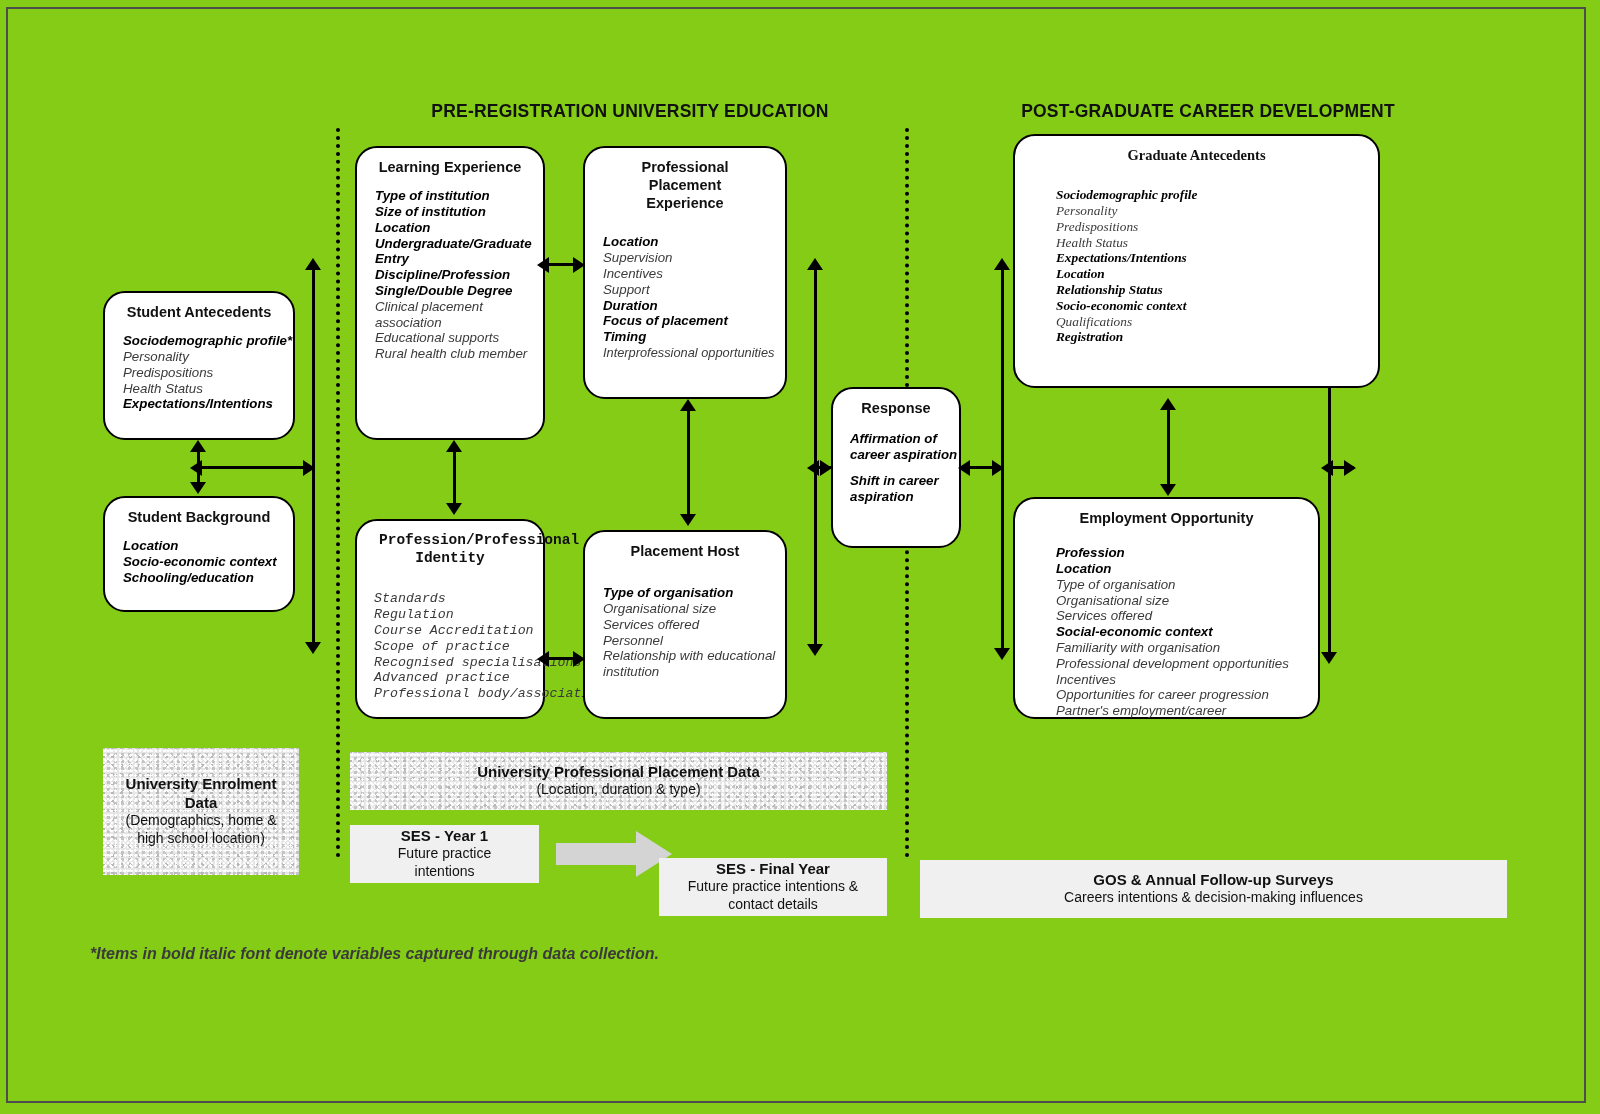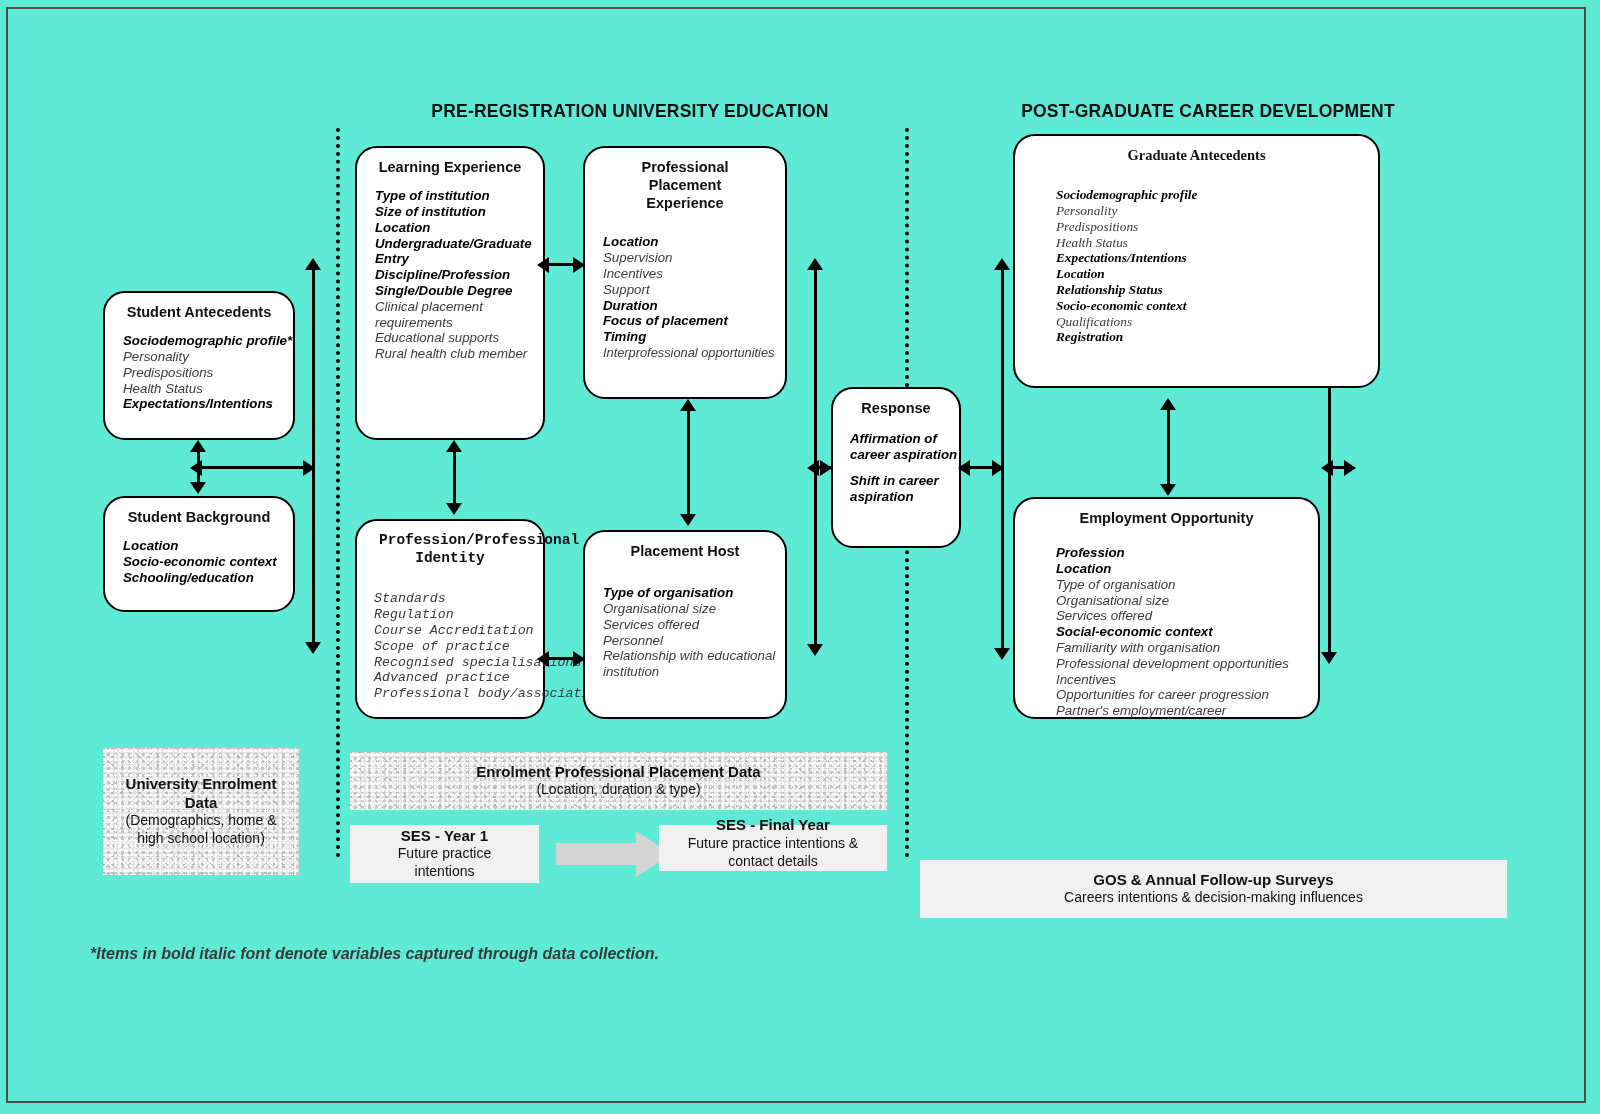--- a/index.html
+++ b/index.html
@@ -1,18 +1,18 @@
 <!DOCTYPE html>
 <html><head>
 <meta charset="utf-8">
 <title>Research Framework Diagram</title>
 <style>
   html,body{margin:0;padding:0;background:#ffffff;}
   body{font-family:"Liberation Sans", sans-serif;}
-  #stage{position:relative;width:1600px;height:1114px;background:#5eead4;overflow:hidden;}
+  #stage{position:relative;width:1600px;height:1114px;background:#84cc16;overflow:hidden;}
   #frame{position:absolute;left:6px;top:7px;width:1580px;height:1096px;border:2px solid #4d4d4d;box-sizing:border-box;}
 
   .sect-title{position:absolute;font-weight:bold;font-size:17.5px;letter-spacing:0.2px;color:#111;white-space:nowrap;text-align:center;}
 
   .dotline{position:absolute;width:0;border-left:4px dotted #000;}
 
   
   .rbox{position:absolute;box-sizing:border-box;border:2.2px solid #000;border-radius:22px;background:#fff;}
   .rbox .bt{font-weight:bold;font-size:14.5px;color:#111;text-align:center;line-height:1.25;padding:10px 8px 0 8px;}
   .rbox .bl{padding:12px 0 0 18px;}
@@ -111,21 +111,21 @@
     <div class="bt">Learning Experience</div>
     <div class="bl">
       <div class="itm b">Type of institution</div>
       <div class="itm b">Size of institution</div>
       <div class="itm b">Location</div>
       <div class="itm b">Undergraduate/Graduate</div>
       <div class="itm b">Entry</div>
       <div class="itm b">Discipline/Profession</div>
       <div class="itm b">Single/Double Degree</div>
       <div class="itm">Clinical placement</div>
-      <div class="itm">requirements</div>
+      <div class="itm">association</div>
       <div class="itm">Educational supports</div>
       <div class="itm">Rural health club member</div>
     </div>
   </div>
 
   <div class="rbox" style="left:583px;top:146px;width:204px;height:253px;">
     <div class="bt" style="padding-left:24px;padding-right:24px;">Professional Placement Experience</div>
     <div class="bl" style="padding-top:22px;">
       <div class="itm b">Location</div>
       <div class="itm">Supervision</div>
@@ -240,37 +240,37 @@
   <div class="ar ar-r" style="left:1344px;top:460px;"></div>
 
   <div class="bar speck" style="left:103px;top:748px;width:196px;height:127px;">
     <div class="t1">University Enrolment</div>
     <div class="t1">Data</div>
     <div class="t2">(Demographics, home &amp;</div>
     <div class="t2">high school location)</div>
   </div>
 
   <div class="bar speck" style="left:350px;top:752px;width:537px;height:58px;">
-    <div class="t1">Enrolment Professional Placement Data</div>
+    <div class="t1">University Professional Placement Data</div>
     <div class="t2">(Location, duration &amp; type)</div>
   </div>
 
 
   <div class="bar flat" style="left:350px;top:825px;width:189px;height:58px;">
     <div class="t1">SES - Year 1</div>
     <div class="t2">Future practice</div>
     <div class="t2">intentions</div>
   </div>
 
   <div class="arrow-block" style="left:556px;top:831px;width:116px;height:46px;">
     <div class="shaft" style="width:82px;"></div>
     <div class="head" style="left:80px;"></div>
   </div>
 
-  <div class="bar flat" style="left:659px;top:825px;width:228px;height:46px;justify-content:flex-end;">
+  <div class="bar flat" style="left:659px;top:858px;width:228px;height:58px;">
     <div class="t1">SES - Final Year</div>
     <div class="t2">Future practice intentions &amp;</div>
     <div class="t2">contact details</div>
   </div>
 
   <div class="bar flat" style="left:920px;top:860px;width:587px;height:58px;">
     <div class="t1">GOS &amp; Annual Follow-up Surveys</div>
     <div class="t2">Careers intentions &amp; decision-making influences</div>
   </div>
 

